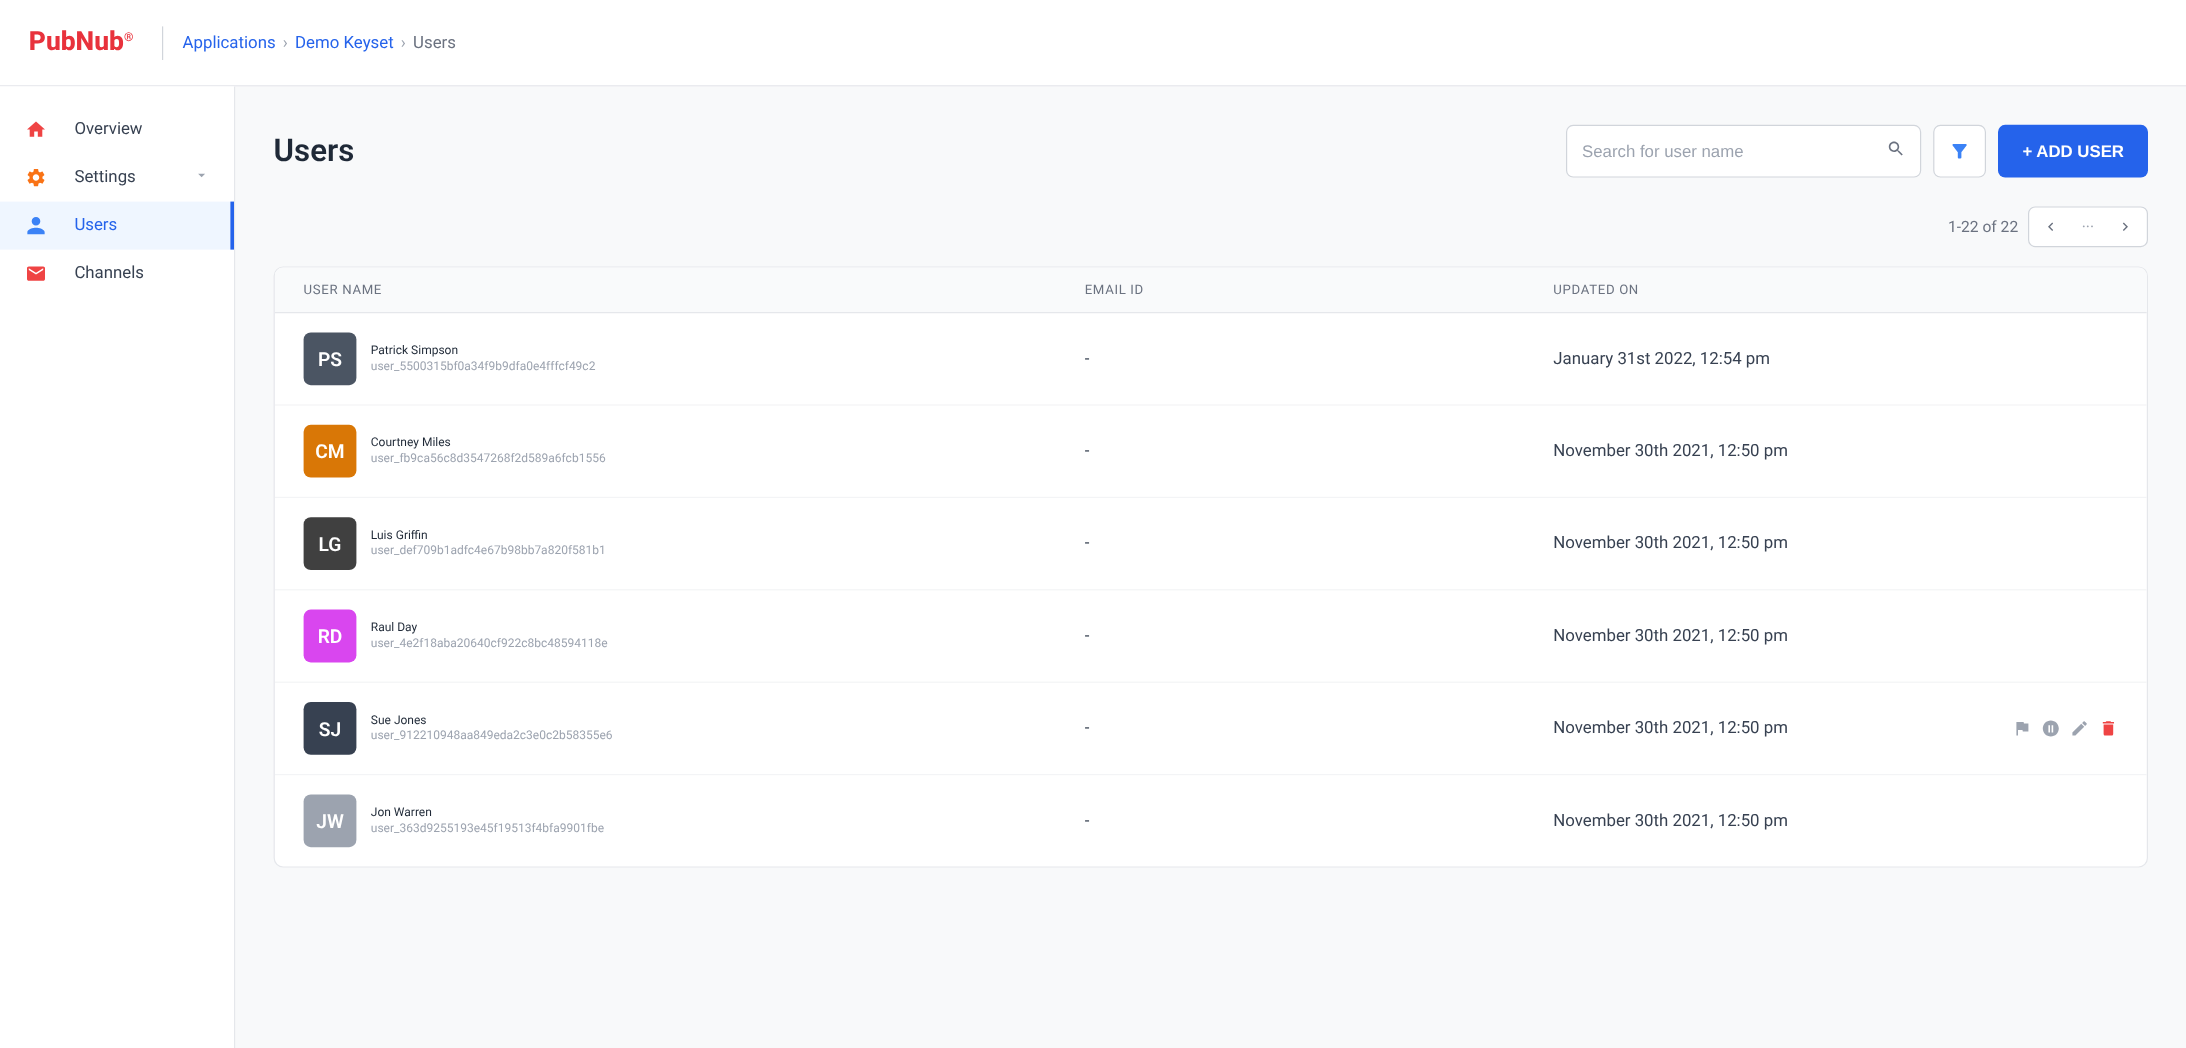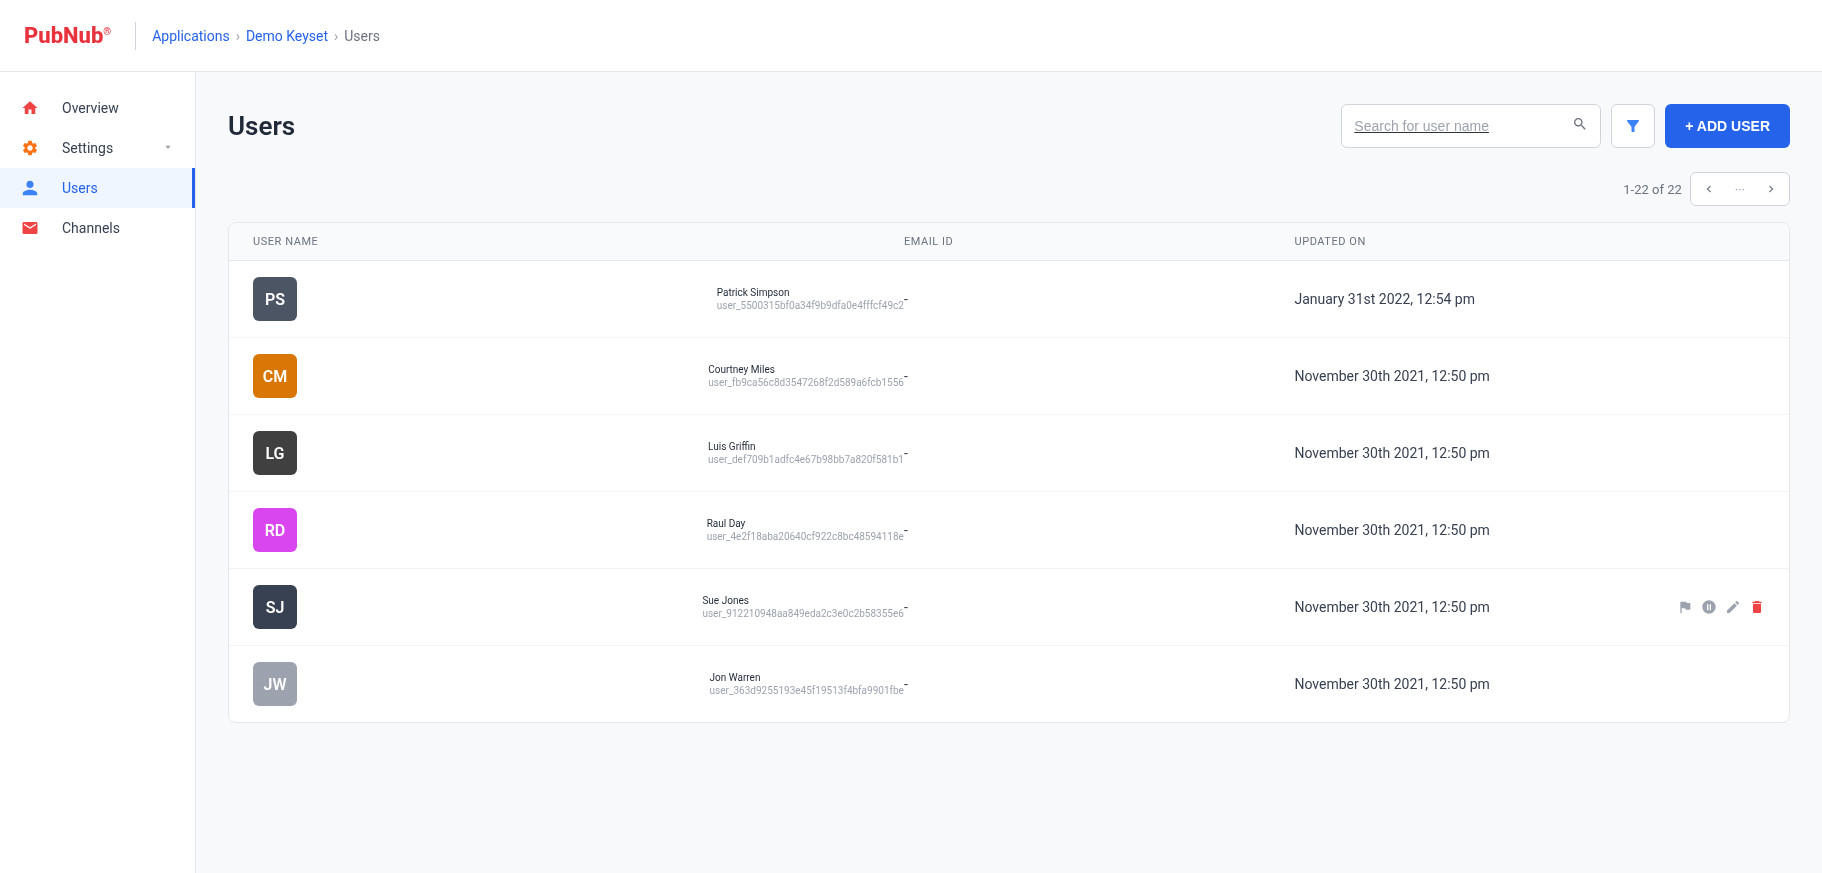--- a/index.html
+++ b/index.html
@@ -51,21 +51,21 @@
     
     .page-header {
       display: flex; align-items: center; justify-content: space-between; margin-bottom: 24px;
     }
     .page-title { font-size: 26px; font-weight: 600; color: #1f2937; }
     .header-actions { display: flex; align-items: center; gap: 10px; }
 
     .search-box {
       display: flex; align-items: center;
       border: 1px solid #d1d5db; border-radius: 6px;
-      background: #fff; padding: 0 12px; height: 44px; width: 260px; text-decoration: underline;
+      background: #fff; padding: 0 12px; height: 44px; width: 296px;
     }
     .search-box input {
       border: none; outline: none; font-size: 14px; color: #374151;
       width: 100%; background: transparent;
     }
     .search-box input::placeholder { color: #9ca3af; }
     .search-icon { color: #6b7280; margin-left: 6px; font-size: 16px; }
 
     .filter-btn {
       width: 44px; height: 44px; border: 1px solid #d1d5db; border-radius: 6px;
@@ -106,21 +106,21 @@
       font-size: 11px; font-weight: 400; color: #6b7280;
       text-transform: uppercase; letter-spacing: 0.05em;
     }
     .table-row {
       display: grid; grid-template-columns: 1fr 0.6fr 0.6fr 80px;
       padding: 16px 24px; border-bottom: 1px solid #f3f4f6;
       align-items: center; cursor: pointer;
     }
     .table-row:last-child { border-bottom: none; }
 
-    .user-cell { display: flex; align-items: center; gap: 12px; justify-content: space-between; }
+    .user-cell { display: flex; align-items: center; gap: 12px; }
     .avatar {
       width: 44px; height: 44px; border-radius: 6px; overflow: hidden;
       flex-shrink: 0; background: #e5e7eb; display: flex; align-items: center; justify-content: center;
     }
     .user-info { display: flex; flex-direction: column; gap: 2px; }
     .user-name { font-size: 10px; font-weight: 400; color: #1f2937; }
     .user-id { font-size: 10px; color: #9ca3af; }
 
     .email-cell { font-size: 14px; color: #374151; }
     .updated-cell { font-size: 14px; color: #374151; }

